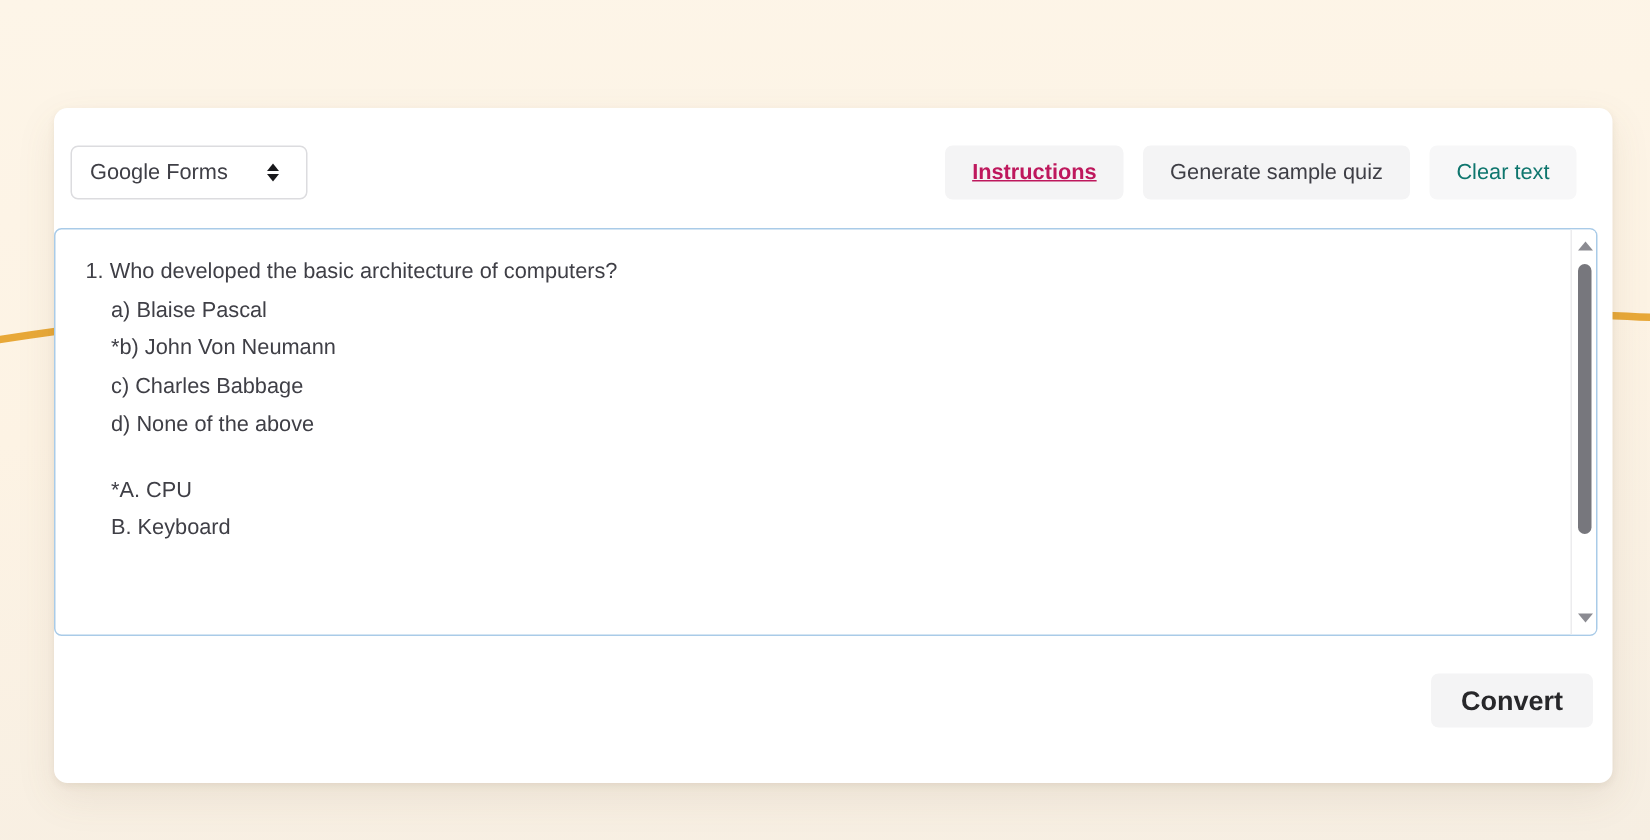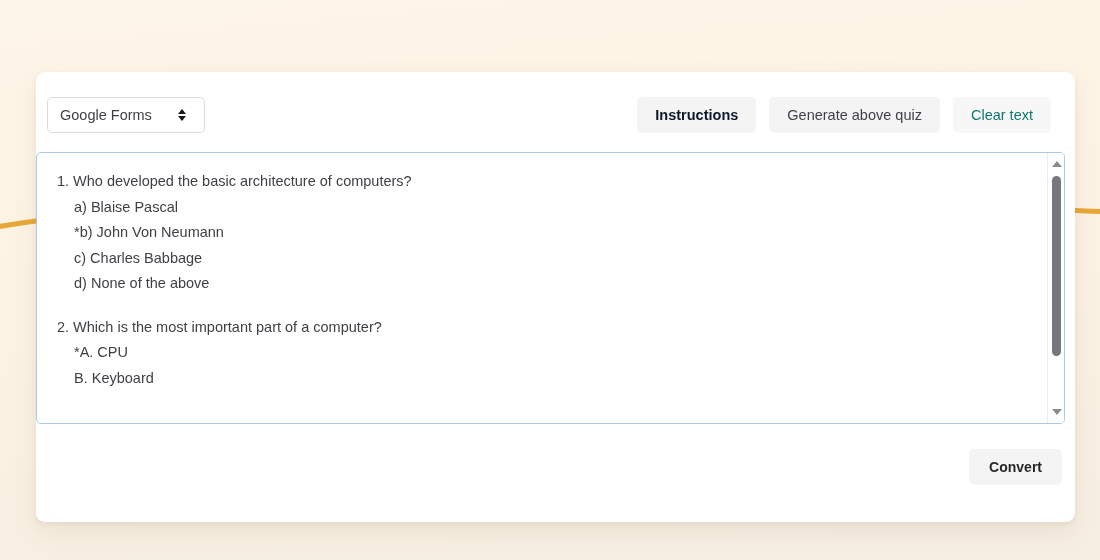--- a/index.html
+++ b/index.html
@@ -116,21 +116,21 @@
     background: #f4f4f5;
     font-family: "Liberation Sans", sans-serif;
     font-size: 14.5px;
     color: #3f3f46;
     cursor: pointer;
     display: flex;
     align-items: center;
     justify-content: center;
     white-space: nowrap;
   }
-  .tbtn.strong { font-weight: bold; color: #0f172a; }
+  .tbtn.strong { font-weight: bold; color: #be185d; text-decoration: underline; }
   .tbtn.disabled { color: #0f766e; background: #f7f7f8; cursor: default; }
 
   
   .ta-wrap {
     position: absolute;
     left: 0px;
     top: 80px;
     width: 100%;
     height: 272px;
     padding: 0 15px 0 0;
@@ -216,21 +216,21 @@
   .convert-btn {
     position: absolute;
     right: 13px;
     top: 17px;
     height: 36px;
     padding: 0 20px;
     border: none;
     border-radius: 5px;
     background: #f4f4f5;
     font-family: "Liberation Sans", sans-serif;
-    font-size: 14px;
+    font-size: 18px;
     font-weight: bold;
     color: #27272a;
     cursor: pointer;
     display: flex;
     align-items: center;
     justify-content: center;
   }
 </style>
 </head>
 <body>
@@ -250,41 +250,40 @@
         <span class="select-label">Google Forms</span>
         <span class="select-arrows">
           <span class="tri-up"></span>
           <span class="tri-down"></span>
         </span>
       </div>
     </div>
 
     <div class="tool-buttons">
       <button class="tbtn strong">Instructions</button>
-      <button class="tbtn">Generate above quiz</button>
+      <button class="tbtn">Generate sample quiz</button>
       <button class="tbtn disabled">Clear text</button>
     </div>
 
   </div>
 
   <div class="ta-wrap">
     <div class="ta-frame">
 
       <div class="ta-content">
 
         <div class="q-block">
           <div class="q-line">1. Who developed the basic architecture of computers?</div>
           <div class="q-line opt">a) Blaise Pascal</div>
           <div class="q-line opt">*b) John Von Neumann</div>
           <div class="q-line opt">c) Charles Babbage</div>
           <div class="q-line opt">d) None of the above</div>
         </div>
 
         <div class="q-block">
-          <div class="q-line">2. Which is the most important part of a computer?</div>
           <div class="q-line opt">*A. CPU</div>
           <div class="q-line opt">B. Keyboard</div>
         </div>
 
       </div>
 
       <div class="sbar">
         <div class="sb-arrow up">
           <span class="tri-up"></span>
         </div>

